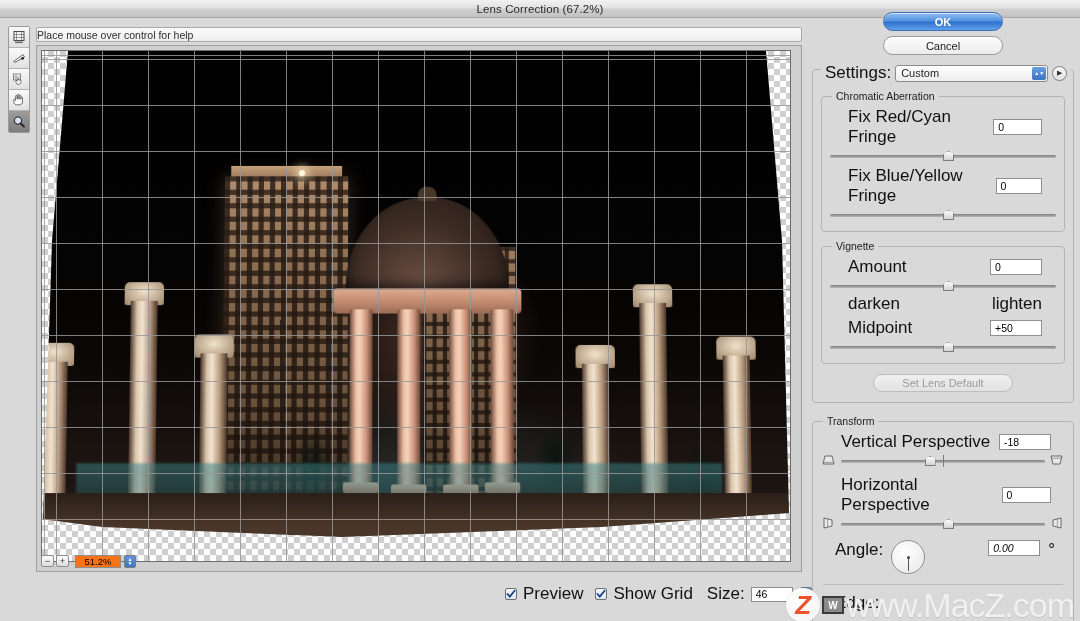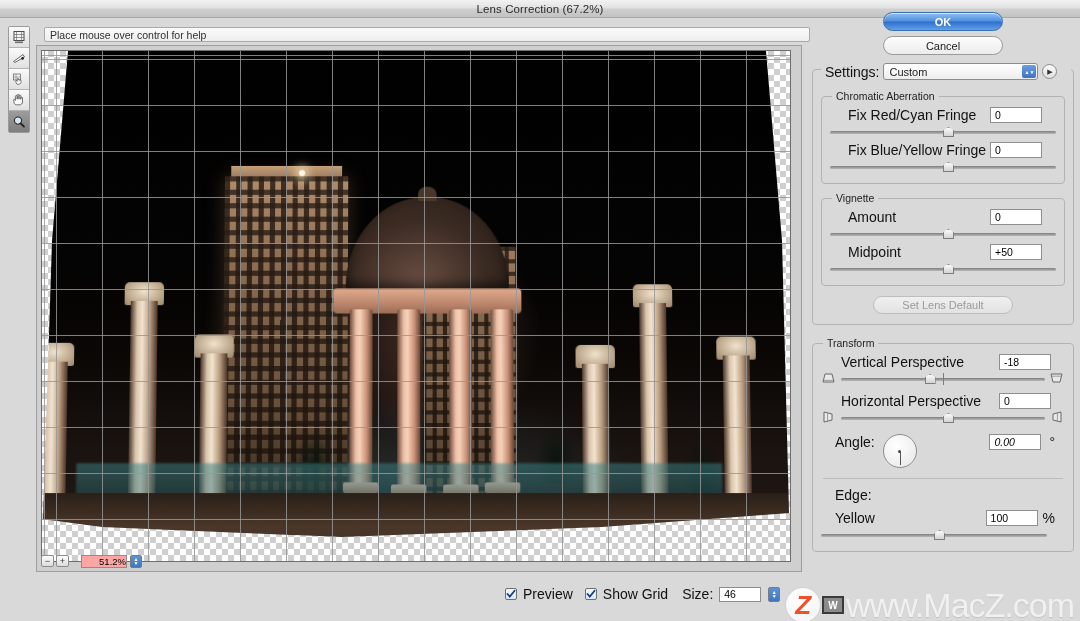--- a/index.html
+++ b/index.html
@@ -34,24 +34,24 @@
     display: flex; align-items: center; justify-content: center;
     border-bottom: 1px solid #b4b4b4;
     background: linear-gradient(to bottom,#fafafa,#e0e0e0);
   }
   .tool:last-child { border-bottom: none; }
   .tool.selected { background: linear-gradient(to bottom,#9d9d9d,#7e7e7e); }
   .tool svg { display: block; }
 
   
   .helpbar {
-    position: absolute; left: 44px; top: 27px; width: 766px; height: 15px;
+    position: absolute; left: 36px; top: 27px; width: 766px; height: 15px;
     background: linear-gradient(to bottom,#fbfbfb,#eeeeee);
     border: 1px solid #a9a9a9; border-radius: 2px;
-    display: flex; align-items: center; padding-left: 5px;
+    display: flex; align-items: center; 
     font-size: 10.5px; color: #2f2f2f;
   }
 
   
   .canvas-frame {
     position: absolute; left: 36px; top: 45px; width: 766px; height: 527px;
     background: #cfcfcf;
     border: 1px solid #9e9e9e;
   }
   .canvas-inner {
@@ -193,23 +193,23 @@
     position:absolute; left:4px; bottom:3px; height:14px;
     display:flex; align-items:center; gap:2px;
   }
   .zbtn {
     width:13px; height:12px; border:1px solid #8d8d8d; border-radius:2px;
     background: linear-gradient(to bottom,#fdfdfd,#dcdcdc);
     display:flex; align-items:center; justify-content:center;
     font-size:9px; line-height:1; color:#333;
   }
   .zfield {
-    width:46px; height:13px; border:1px solid #8d8d8d; background:#fca5a5;
-    font-size:9.5px; display:flex; align-items:center; justify-content:flex-end;
-    margin-left:10px;
+    width:46px; height:13px; border:1px solid #8d8d8d; background:#f97316;
+    font-size:9.5px; display:flex; align-items:center; justify-content:center;
+    margin-left:4px;
   }
   .stepper {
     width:12px; height:13px; margin-left:1px;
     background: linear-gradient(to bottom,#5f93d8,#3f74c0);
     border:1px solid #7a7a7a; border-radius:2px;
     display:flex; flex-direction:column; align-items:center; justify-content:center;
     color:#fff; font-size:5px; line-height:4px;
   }
 
   
@@ -247,21 +247,21 @@
   }
   .group {
     position:relative; border:1px solid #b3b3b3; border-radius:4px;
     margin-top:12px; padding:10px 8px 8px 8px;
   }
   .group > .legend {
     position:absolute; top:-7px; left:10px; background:#d9d9d9;
     padding:0 4px; font-size:10.5px; color:#222;
   }
   .row { display:flex; align-items:center; }
-  .lbl { font-size:14px; color:#111; }
+  .lbl { font-size:17px; color:#111; }
   .num {
     width:52px; height:16px; border:1px solid #8f8f8f; background:#fff;
     font-size:10.5px; display:flex; align-items:center; padding-left:4px;
   }
   .slider { position:relative; height:12px; margin:3px 0 2px 0; }
   .track {
     position:absolute; left:0; right:0; top:5px; height:3px;
     background: linear-gradient(to bottom,#7e7e7e,#b8b8b8);
     border-radius:2px;
   }
@@ -547,20 +547,24 @@
       <div class="row" style="justify-content:space-between; padding:0 14px 0 18px;">
         <span class="lbl">Amount</span>
         <div class="num">
           <span>0</span>
         </div>
       </div>
       <div class="slider">
         <div class="track"></div>
         <div class="knob" style="left:50%;"></div>
       </div>
+      <div class="row" style="justify-content:space-between; padding:0 14px 0 18px;">
+        <span class="lbl">darken</span>
+        <span class="lbl">lighten</span>
+      </div>
       <div class="row" style="justify-content:space-between; padding:0 14px 0 18px; margin-top:4px;">
         <span class="lbl">Midpoint</span>
         <div class="num">
           <span>+50</span>
         </div>
       </div>
       <div class="slider">
         <div class="track"></div>
         <div class="knob" style="left:50%;"></div>
       </div>

